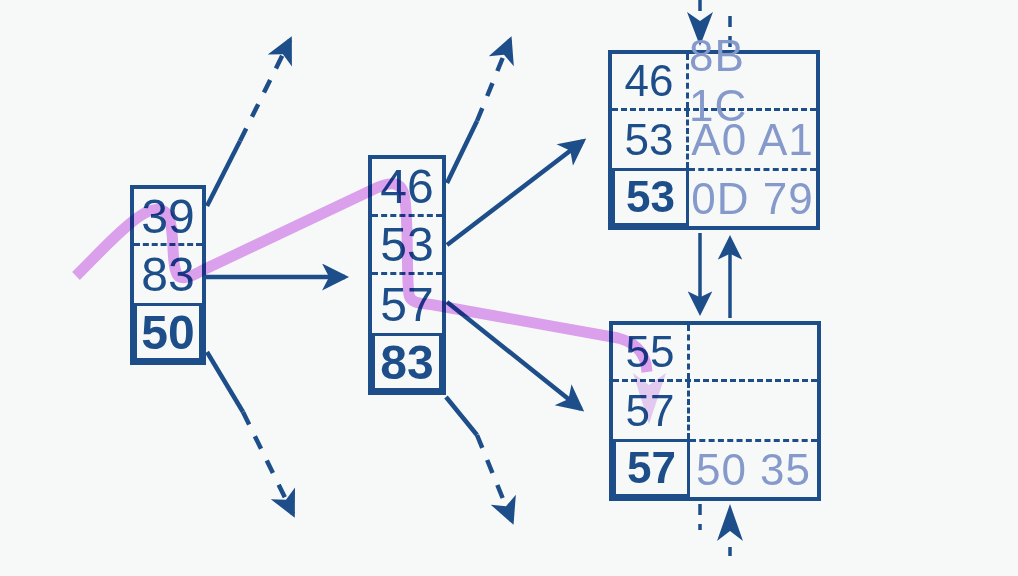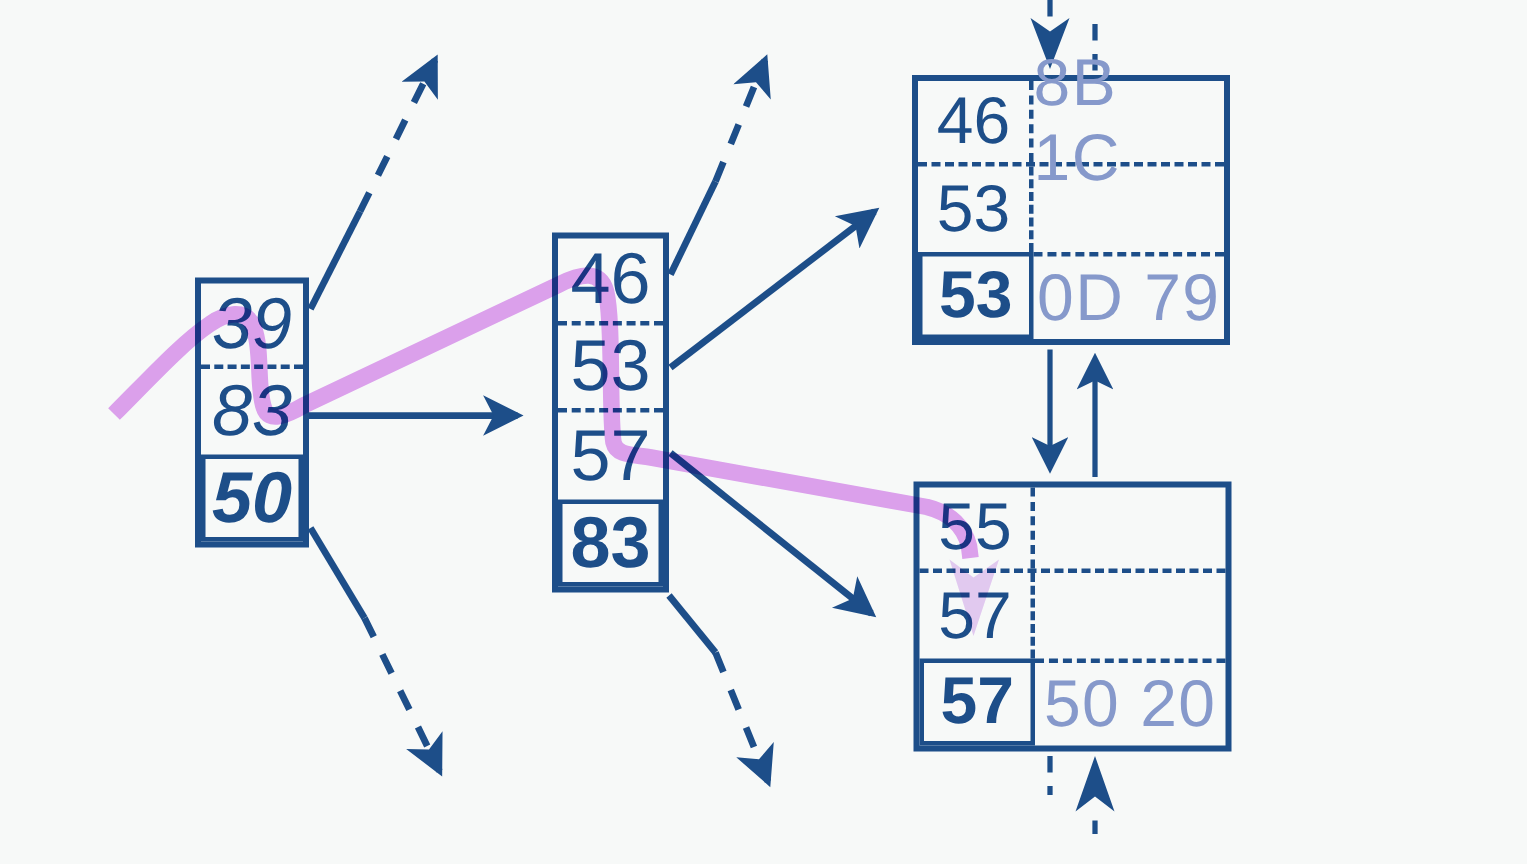--- a/index.html
+++ b/index.html
@@ -18,21 +18,21 @@
   .layer{position:absolute;left:0;top:0;width:1018px;height:576px;pointer-events:none;}
   .layer.arrows{z-index:1;}
   .layer.trace{z-index:3;mix-blend-mode:multiply;}
   .node{position:absolute;z-index:2;border:4px solid var(--navy);box-sizing:border-box;display:flex;flex-direction:column;}
   .cell{display:flex;align-items:center;justify-content:center;font-size:48px;box-sizing:border-box;}
   .sep-b{border-bottom:3px dashed var(--navy);}
   .bold{font-weight:700;}
   .boxed{border:3px solid var(--navy);}
   
   .n-left{left:130px;top:185px;width:76px;height:180px;}
-  .n-left .cell{height:57px;font-style:italic;}
+  .n-left .cell{height:57px;}
   .n-left .cell.boxed{height:58px;}
   
   .n-mid{left:368px;top:155px;width:78px;height:240px;}
   .n-mid .cell{height:58px;}
   
   .leaf{width:212px;height:180px;}
   .n-tr{left:608px;top:50px;}
   .n-br{left:609px;top:321px;}
   .row{display:flex;height:57px;box-sizing:border-box;}
   .row.last{height:58px;}
@@ -103,37 +103,38 @@
     <div class="cell bold boxed">83</div>
   </div>
 
   <div class="node leaf n-tr">
     <div class="row sep-b">
       <div class="kcell">46</div>
       <div class="vcell">8B 1C</div>
     </div>
     <div class="row">
       <div class="kcell">53</div>
+      <div class="vcell">A0 A1</div>
     </div>
     <div class="row last">
       <div class="kcell bold">53</div>
       <div class="vcell">0D 79</div>
     </div>
   </div>
 
   <div class="node leaf n-br">
     <div class="row sep-b">
       <div class="kcell">55</div>
     </div>
     <div class="row">
       <div class="kcell">57</div>
     </div>
     <div class="row last">
       <div class="kcell bold">57</div>
-      <div class="vcell">50 20</div>
+      <div class="vcell">50 35</div>
     </div>
   </div>
 
   <svg class="layer trace" viewBox="0 0 1018 576" xmlns="http://www.w3.org/2000/svg">
     <path d="M76,276
          C100,252 122,228 140,216
          C150,209 164,205 169,218
          C175,233 171,258 176,272
          C179,282 191,277 203,270
          L372,190

